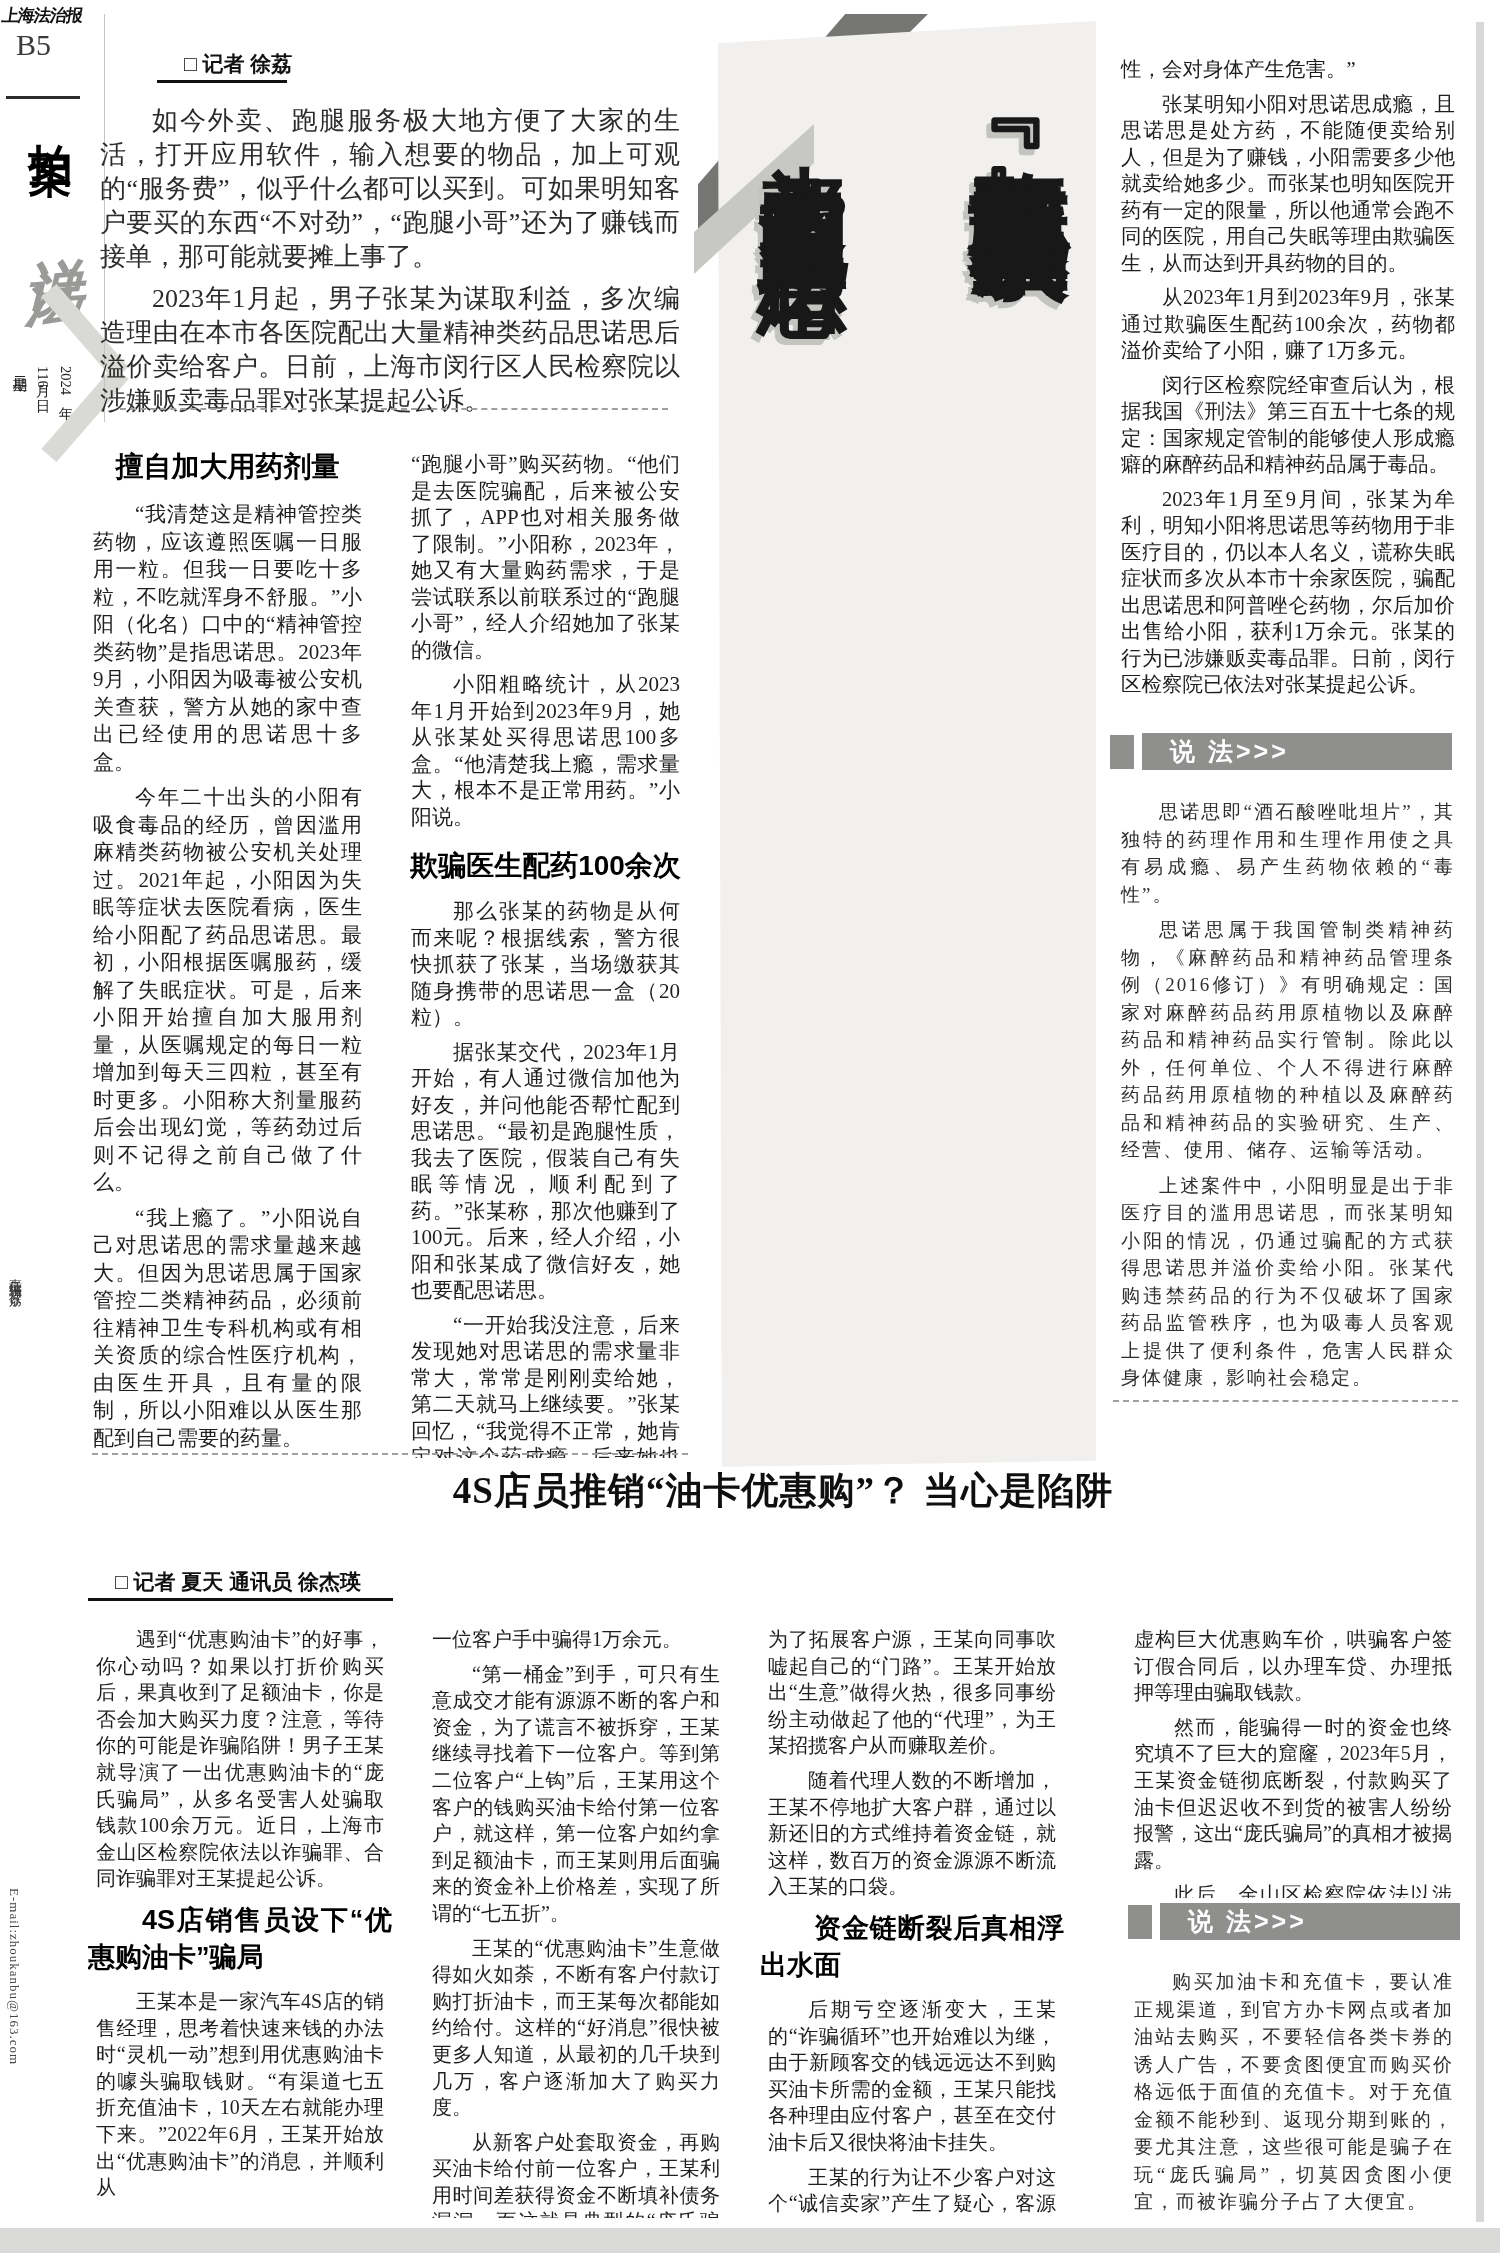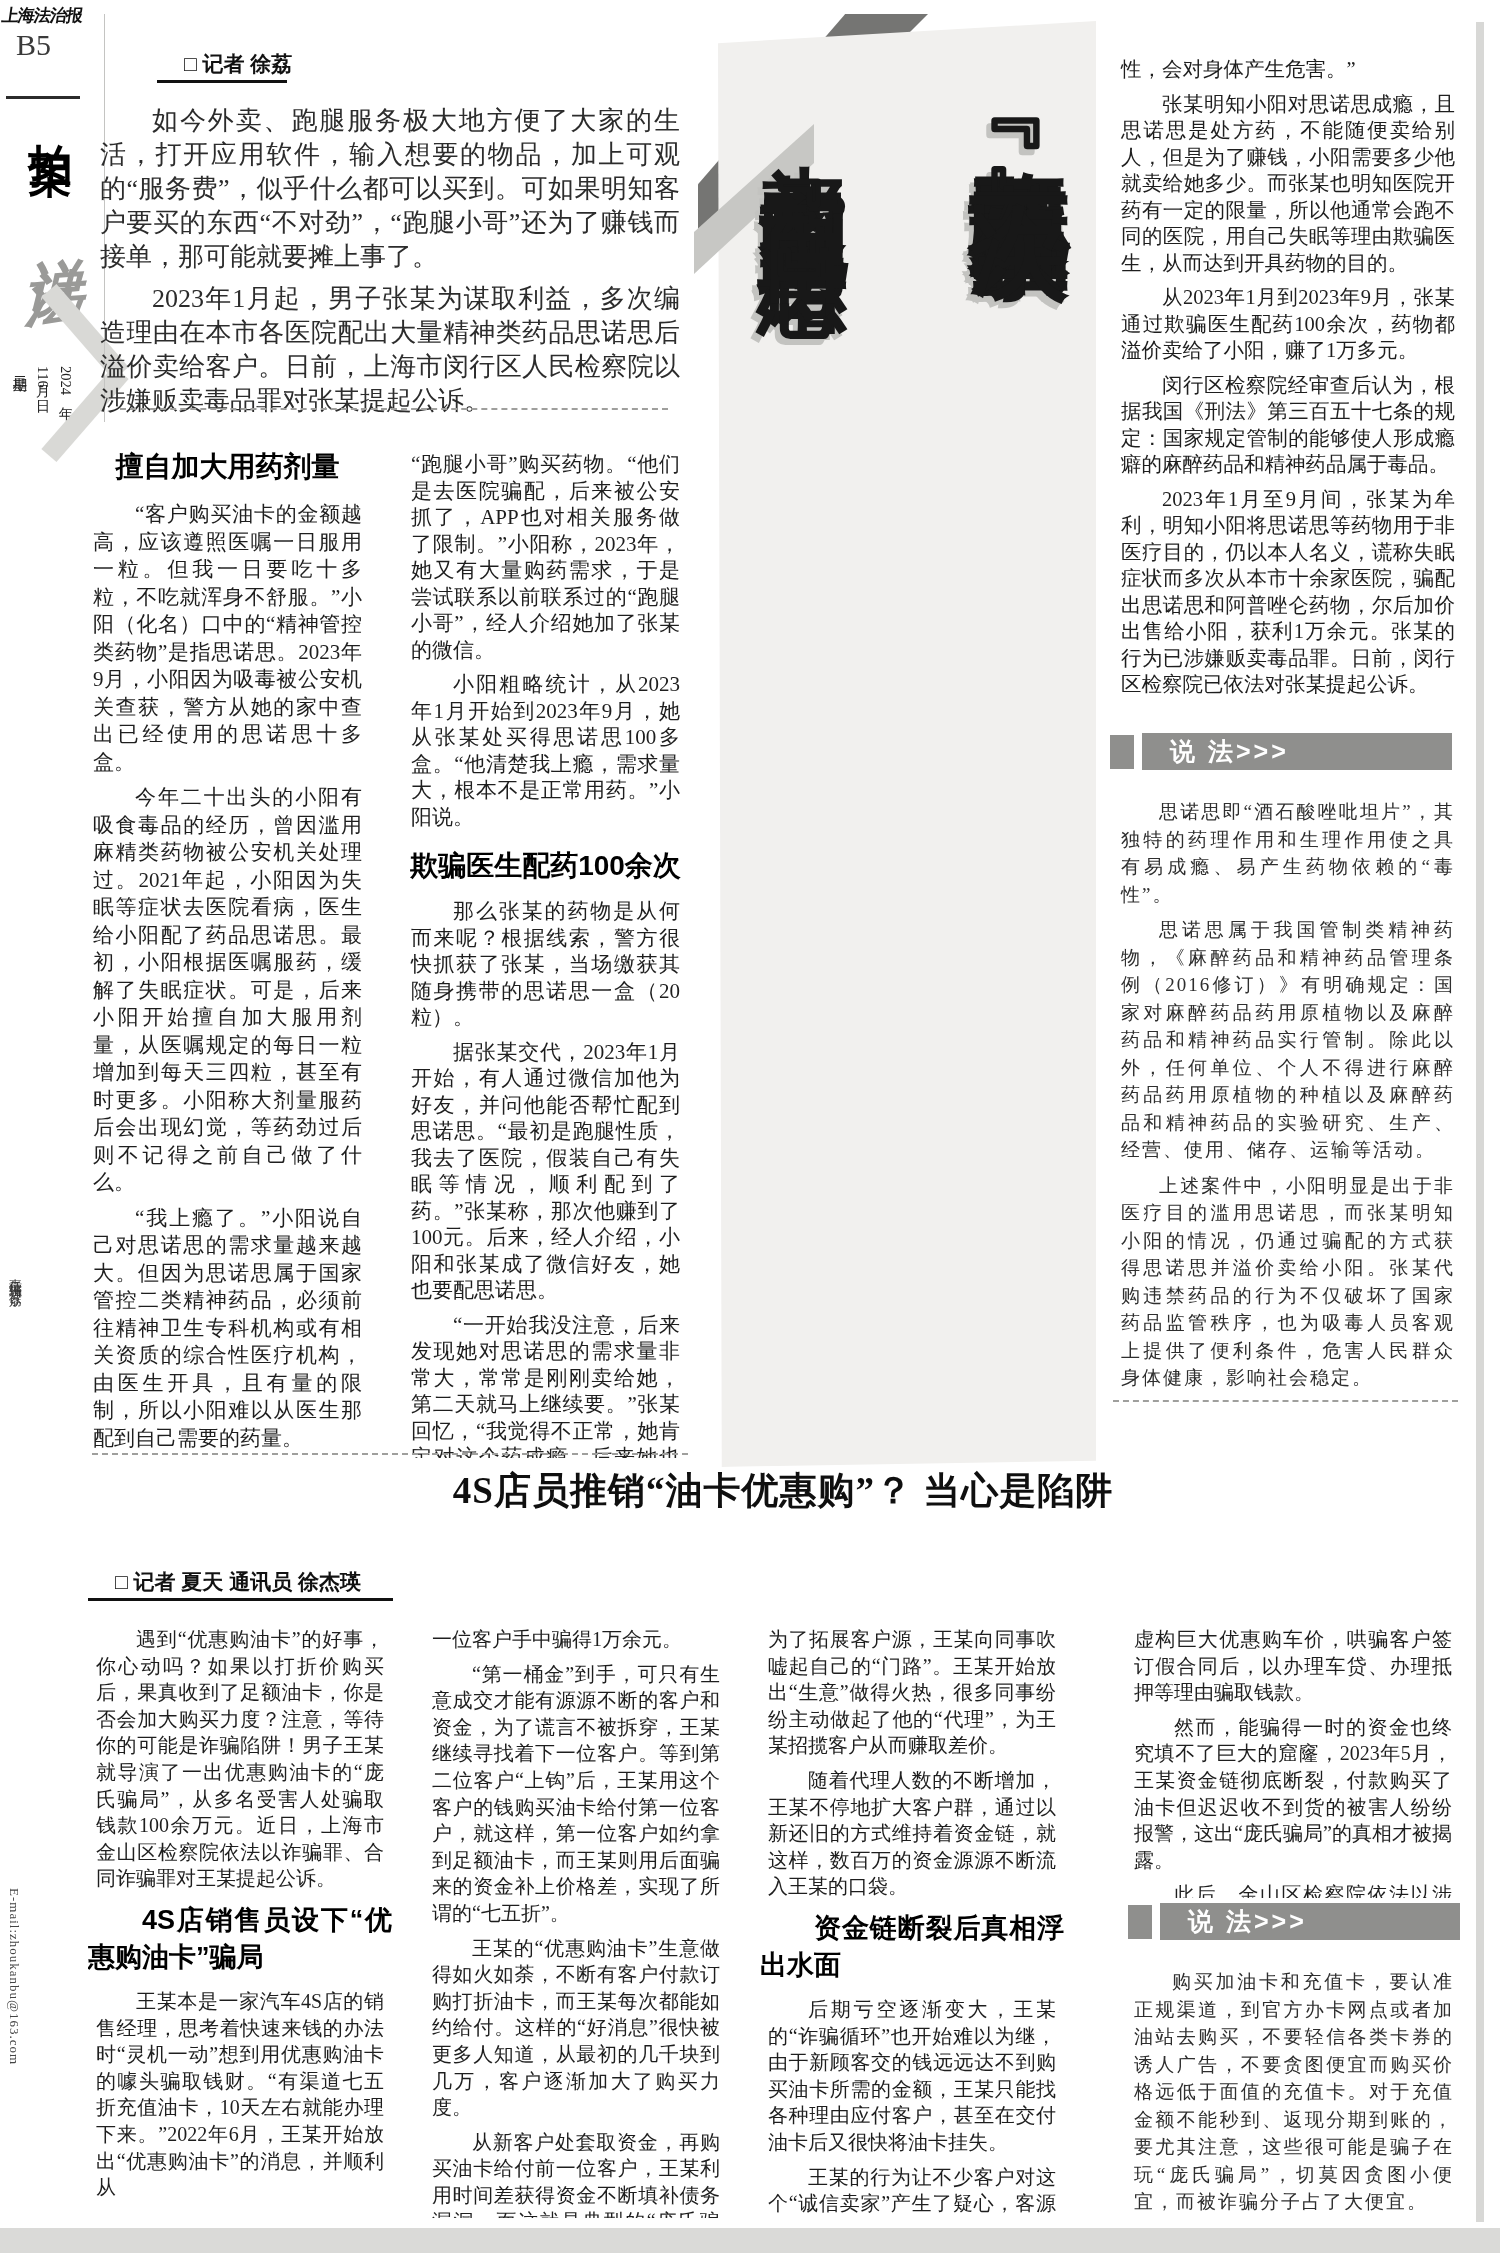--- a/index.html
+++ b/index.html
@@ -96,21 +96,21 @@
   <div class="abs dash" style="left:120px;top:408px;width:548px;"></div>
 
   <div class="abs wedge1"></div>
   <div class="abs panel"></div>
   <div class="abs wedge2"></div>
   <div class="abs vtitle kicker">为帮客户配到『思诺思』</div>
   <div class="abs vtitle mainline">『跑腿小哥』欺骗医生百余次</div>
 
   <div class="abs t-col" style="left:85px;top:443px;width:285px;height:1015px;">
     <div class="colhead">擅自加大用药剂量</div>
-    <p>“客户购买油卡的金额越高，应该遵照医嘱一日服用一粒。但我一日要吃十多粒，不吃就浑身不舒服。”小阳（化名）口中的“精神管控类药物”是指思诺思。2023年9月，小阳因为吸毒被公安机关查获，警方从她的家中查出已经使用的思诺思十多盒。</p>
+    <p>“我清楚这是精神管控类药物，应该遵照医嘱一日服用一粒。但我一日要吃十多粒，不吃就浑身不舒服。”小阳（化名）口中的“精神管控类药物”是指思诺思。2023年9月，小阳因为吸毒被公安机关查获，警方从她的家中查出已经使用的思诺思十多盒。</p>
     <p>今年二十出头的小阳有吸食毒品的经历，曾因滥用麻精类药物被公安机关处理过。2021年起，小阳因为失眠等症状去医院看病，医生给小阳配了药品思诺思。最初，小阳根据医嘱服药，缓解了失眠症状。可是，后来小阳开始擅自加大服用剂量，从医嘱规定的每日一粒增加到每天三四粒，甚至有时更多。小阳称大剂量服药后会出现幻觉，等药劲过后则不记得之前自己做了什么。</p>
     <p>“我上瘾了。”小阳说自己对思诺思的需求量越来越大。但因为思诺思属于国家管控二类精神药品，必须前往精神卫生专科机构或有相关资质的综合性医疗机构，由医生开具，且有量的限制，所以小阳难以从医生那配到自己需要的药量。</p>
     <p>2021年，小阳使用一款跑腿服务APP时，通过联系平台的</p>
   </div>
 
   <div class="abs t-col" style="left:403px;top:443px;width:285px;height:1015px;line-height:26.5px;">
     <p class="ni">“跑腿小哥”购买药物。“他们是去医院骗配，后来被公安抓了，APP也对相关服务做了限制。”小阳称，2023年，她又有大量购药需求，于是尝试联系以前联系过的“跑腿小哥”，经人介绍她加了张某的微信。</p>
     <p>小阳粗略统计，从2023年1月开始到2023年9月，她从张某处买得思诺思100多盒。“他清楚我上瘾，需求量大，根本不是正常用药。”小阳说。</p>
     <div class="colhead" style="margin:18px 0 14px 0;">欺骗医生配药100余次</div>
     <p>那么张某的药物是从何而来呢？根据线索，警方很快抓获了张某，当场缴获其随身携带的思诺思一盒（20粒）。</p>

